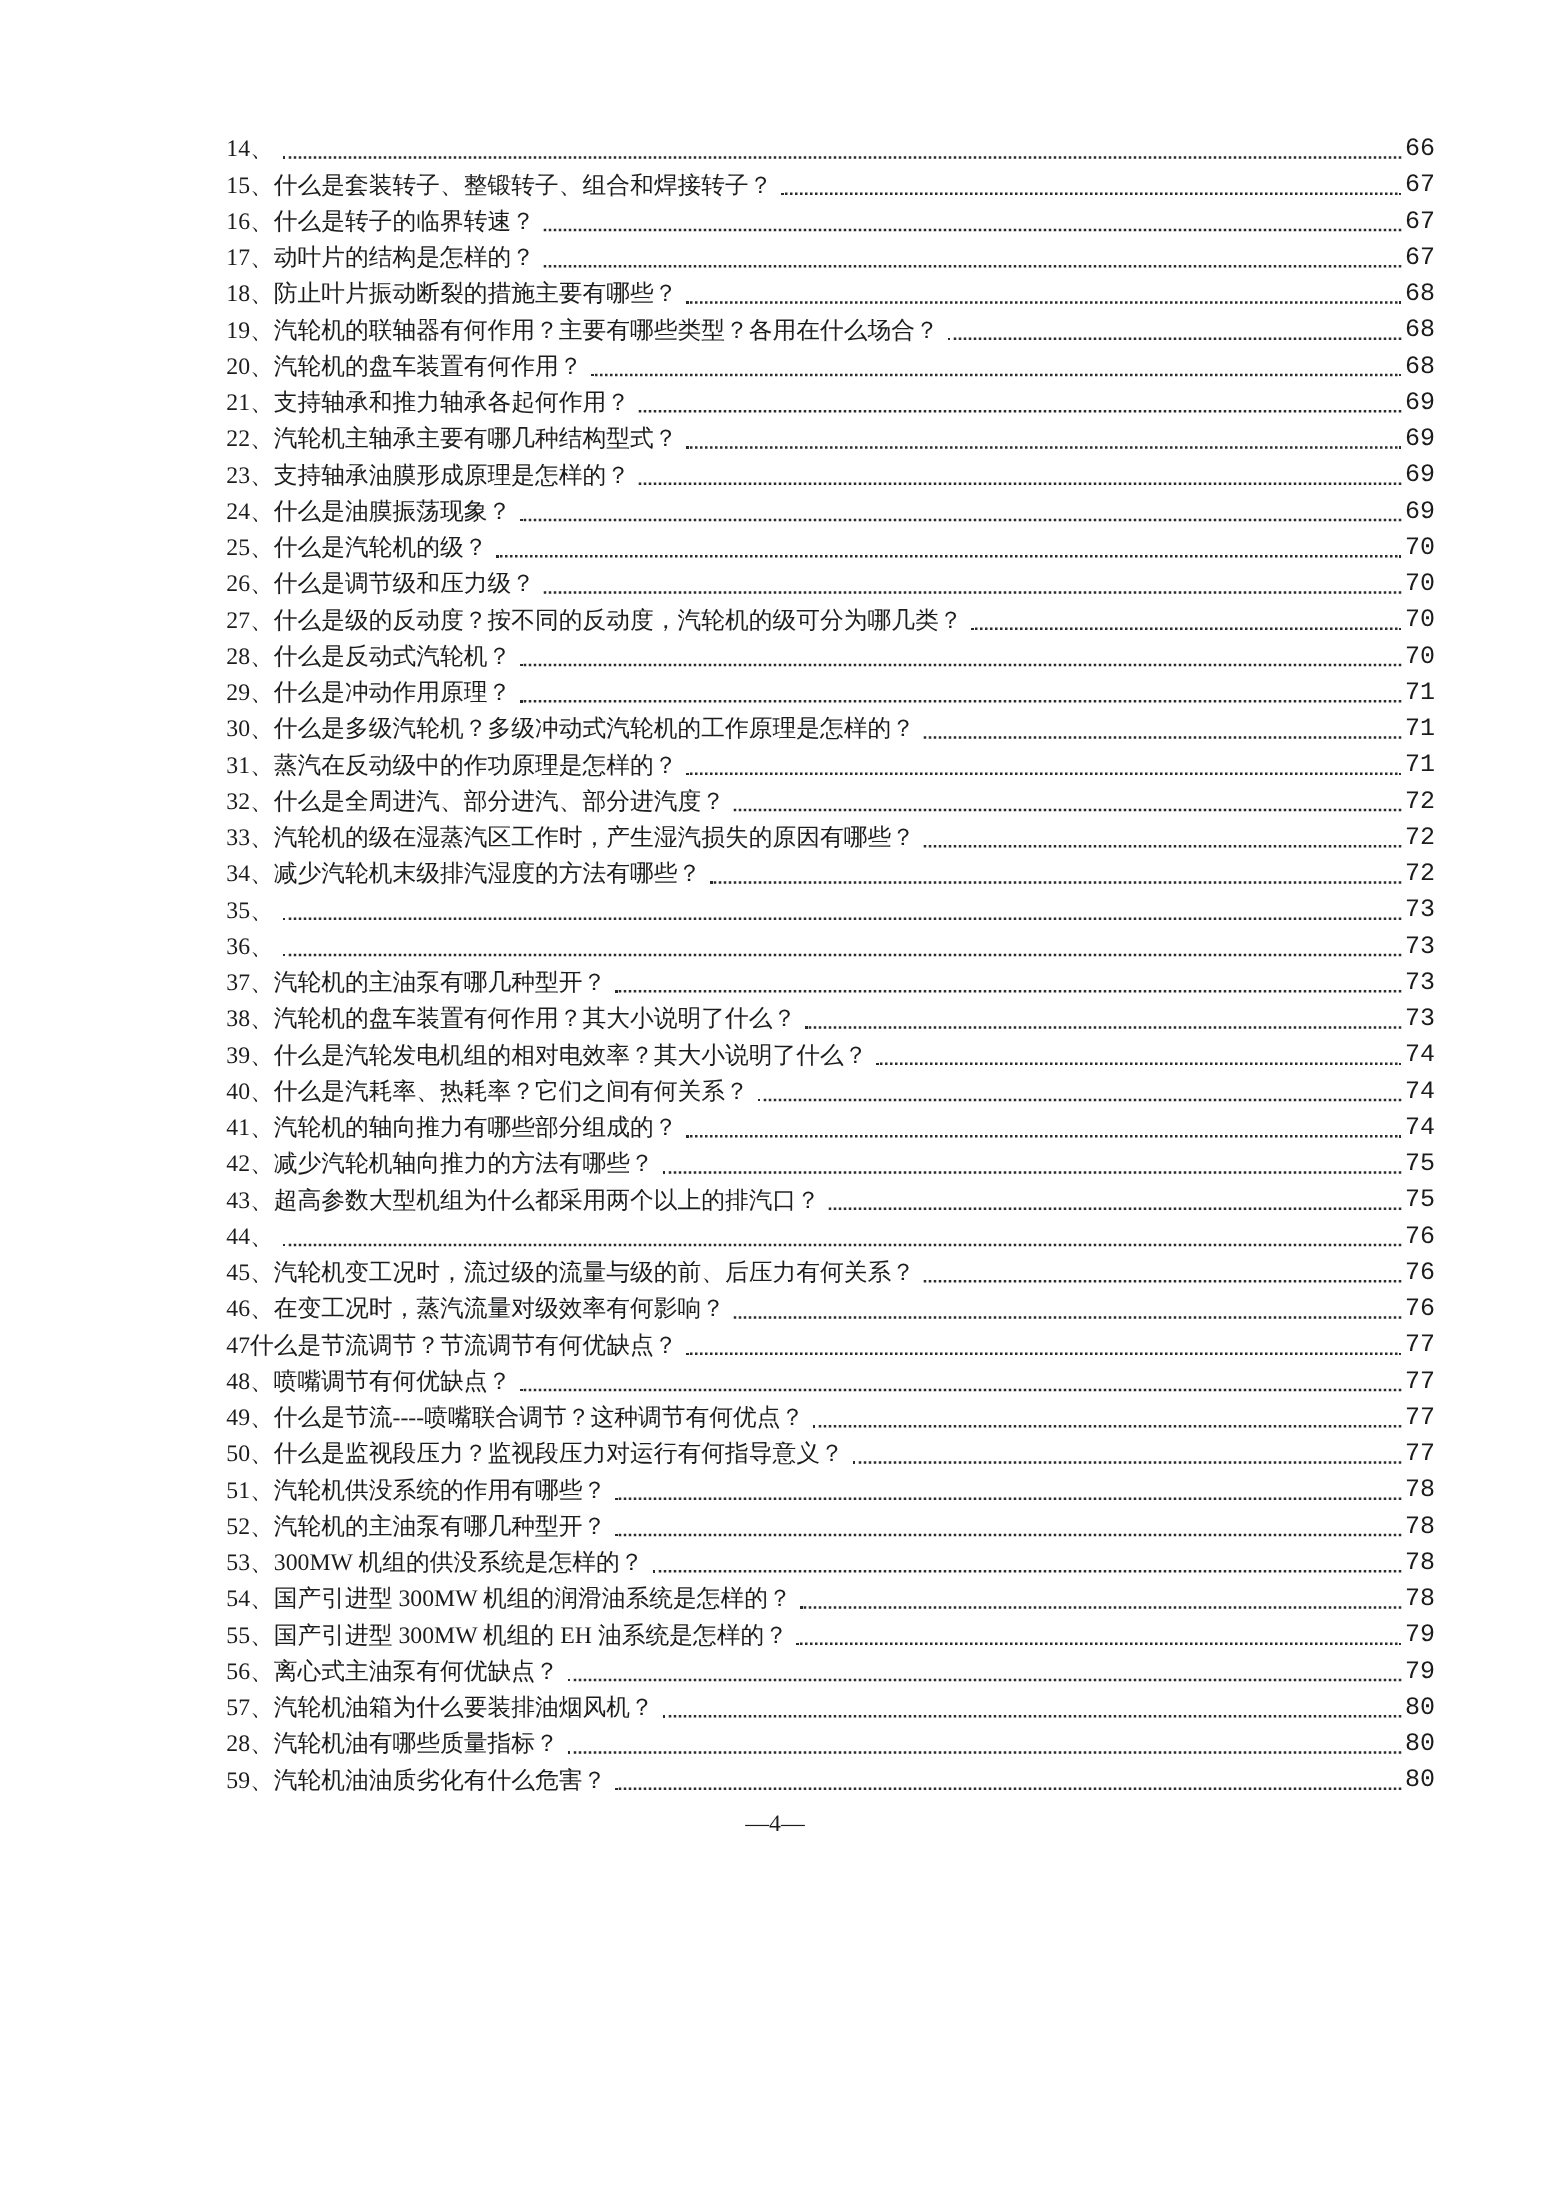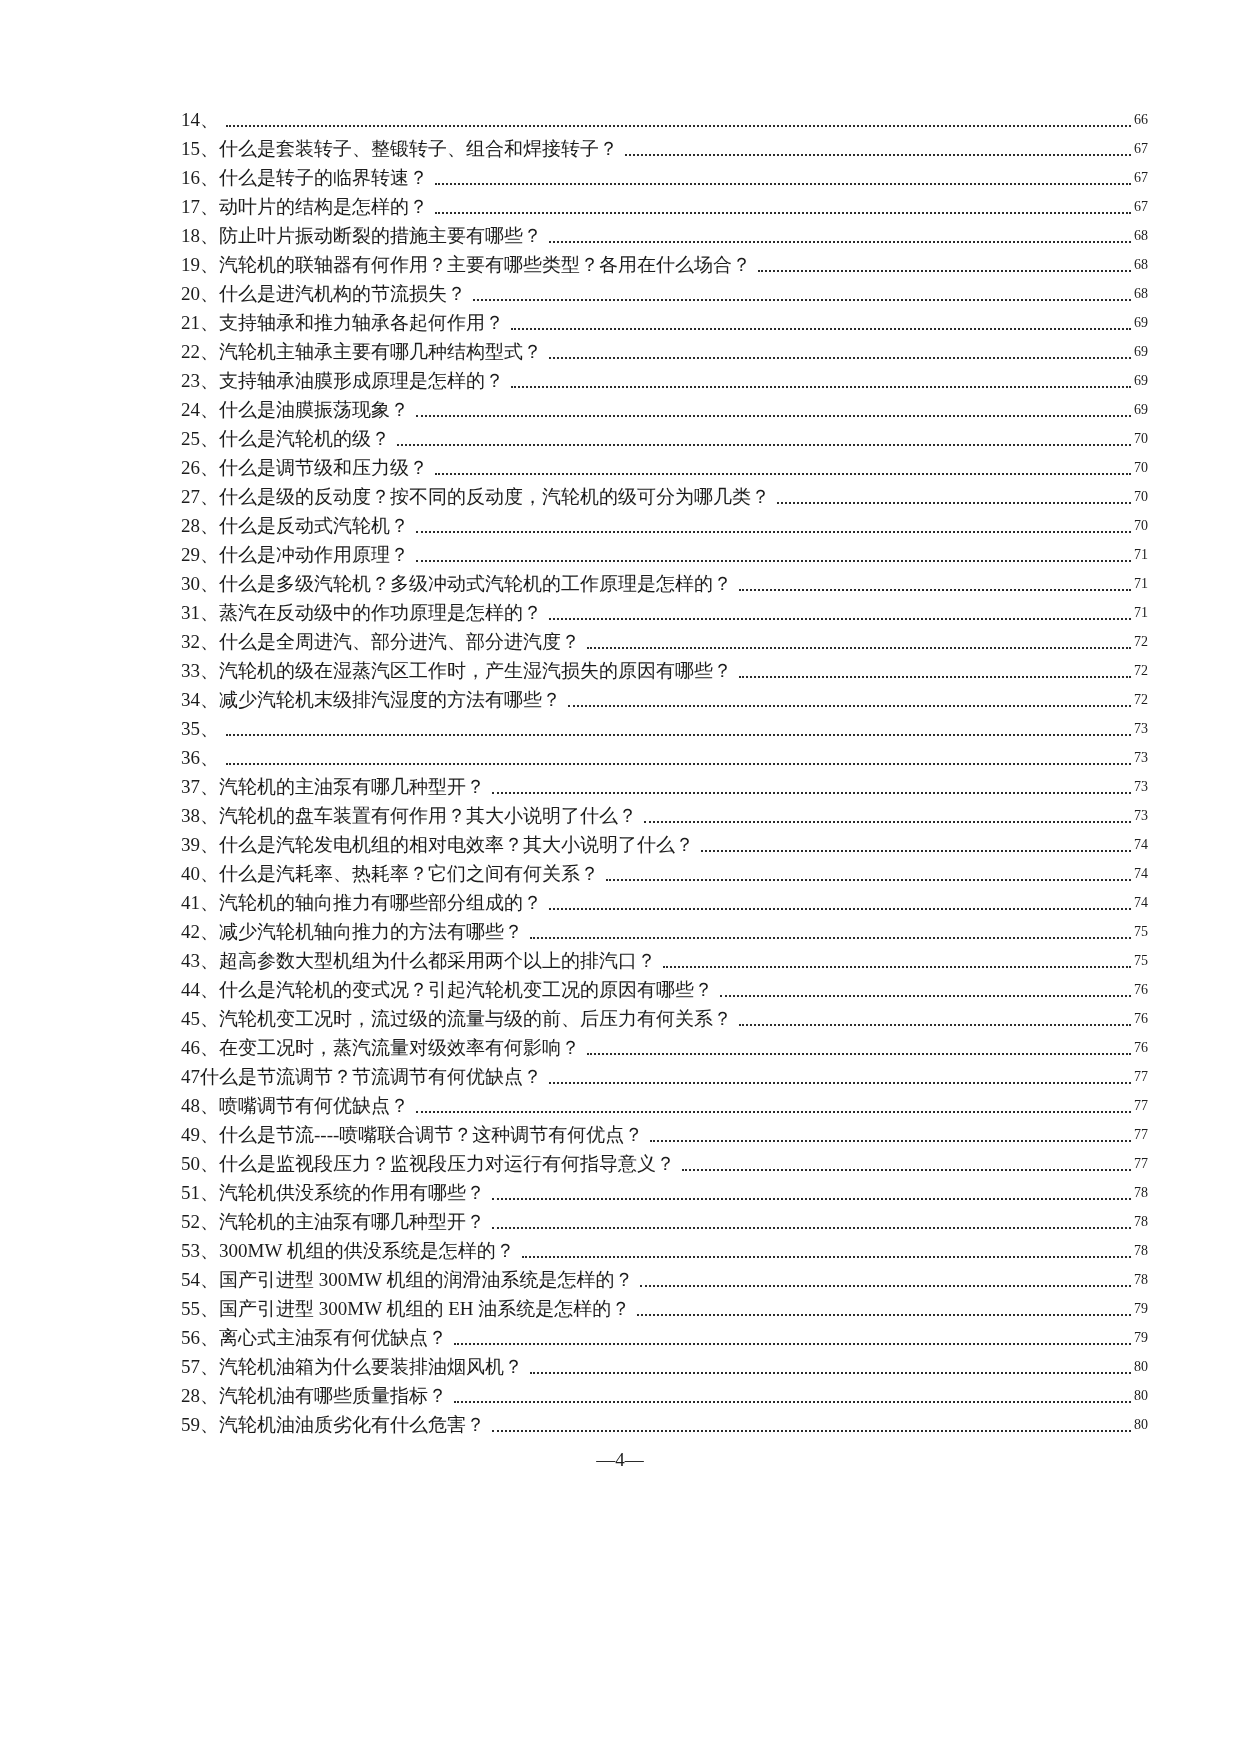--- a/index.html
+++ b/index.html
@@ -28,21 +28,21 @@
   }
   .toc-num { flex: 0 0 auto; }
   .toc-title { flex: 0 1 auto; overflow: hidden; }
   .leader {
     flex: 1 1 auto;
     min-width: 12px;
     border-bottom: 2px dotted #2b2b2b;
     margin: 0 3px 5px 7px;
     height: 1px;
   }
-  .toc-page { flex: 0 0 auto; font-size: 14px; }
+  .toc-page { flex: 0 0 auto; font-size: 20px; font-family: Liberation Mono, monospace; }
   .footer {
     position: absolute;
     top: 1449px;
     left: 0;
     width: 100%;
     text-align: center;
     font-size: 19px;
   }
 </style>
 </head>
@@ -87,21 +87,21 @@
 
   <div class="toc-row">
     <span class="toc-num">19、</span>
     <span class="toc-title">汽轮机的联轴器有何作用？主要有哪些类型？各用在什么场合？</span>
     <span class="leader"></span>
     <span class="toc-page">68</span>
   </div>
 
   <div class="toc-row">
     <span class="toc-num">20、</span>
-    <span class="toc-title">什么是进汽机构的节流损失？</span>
+    <span class="toc-title">汽轮机的盘车装置有何作用？</span>
     <span class="leader"></span>
     <span class="toc-page">68</span>
   </div>
 
   <div class="toc-row">
     <span class="toc-num">21、</span>
     <span class="toc-title">支持轴承和推力轴承各起何作用？</span>
     <span class="leader"></span>
     <span class="toc-page">69</span>
   </div>
@@ -253,21 +253,20 @@
 
   <div class="toc-row">
     <span class="toc-num">43、</span>
     <span class="toc-title">超高参数大型机组为什么都采用两个以上的排汽口？</span>
     <span class="leader"></span>
     <span class="toc-page">75</span>
   </div>
 
   <div class="toc-row">
     <span class="toc-num">44、</span>
-    <span class="toc-title">什么是汽轮机的变式况？引起汽轮机变工况的原因有哪些？</span>
     <span class="leader"></span>
     <span class="toc-page">76</span>
   </div>
 
   <div class="toc-row">
     <span class="toc-num">45、</span>
     <span class="toc-title">汽轮机变工况时，流过级的流量与级的前、后压力有何关系？</span>
     <span class="leader"></span>
     <span class="toc-page">76</span>
   </div>

